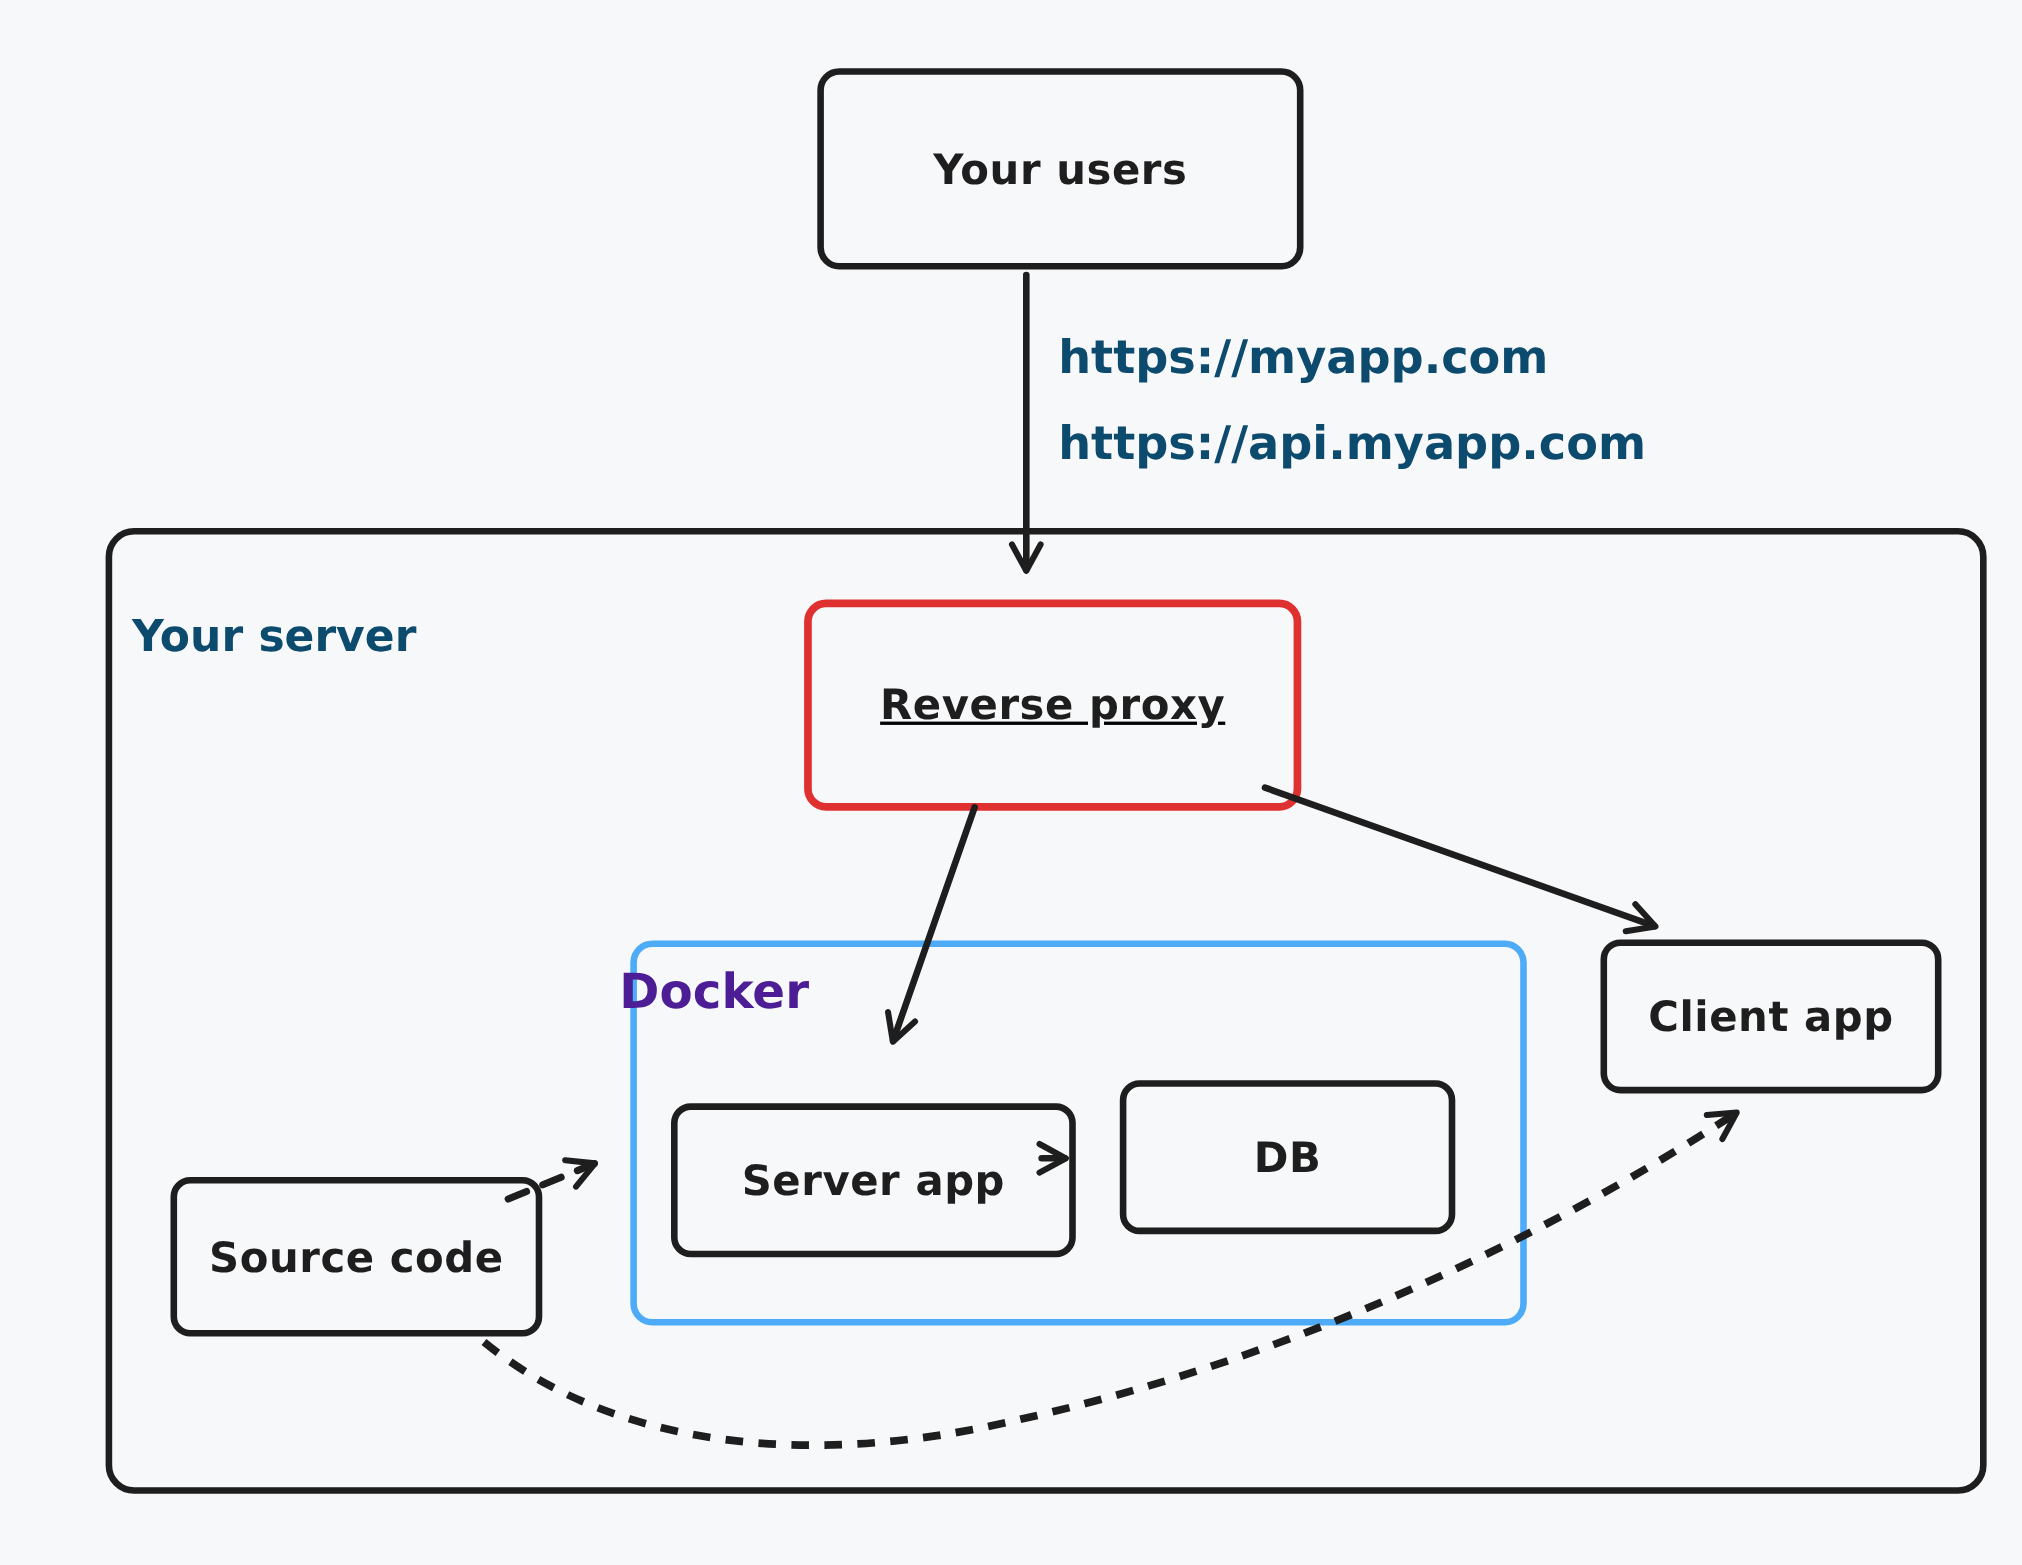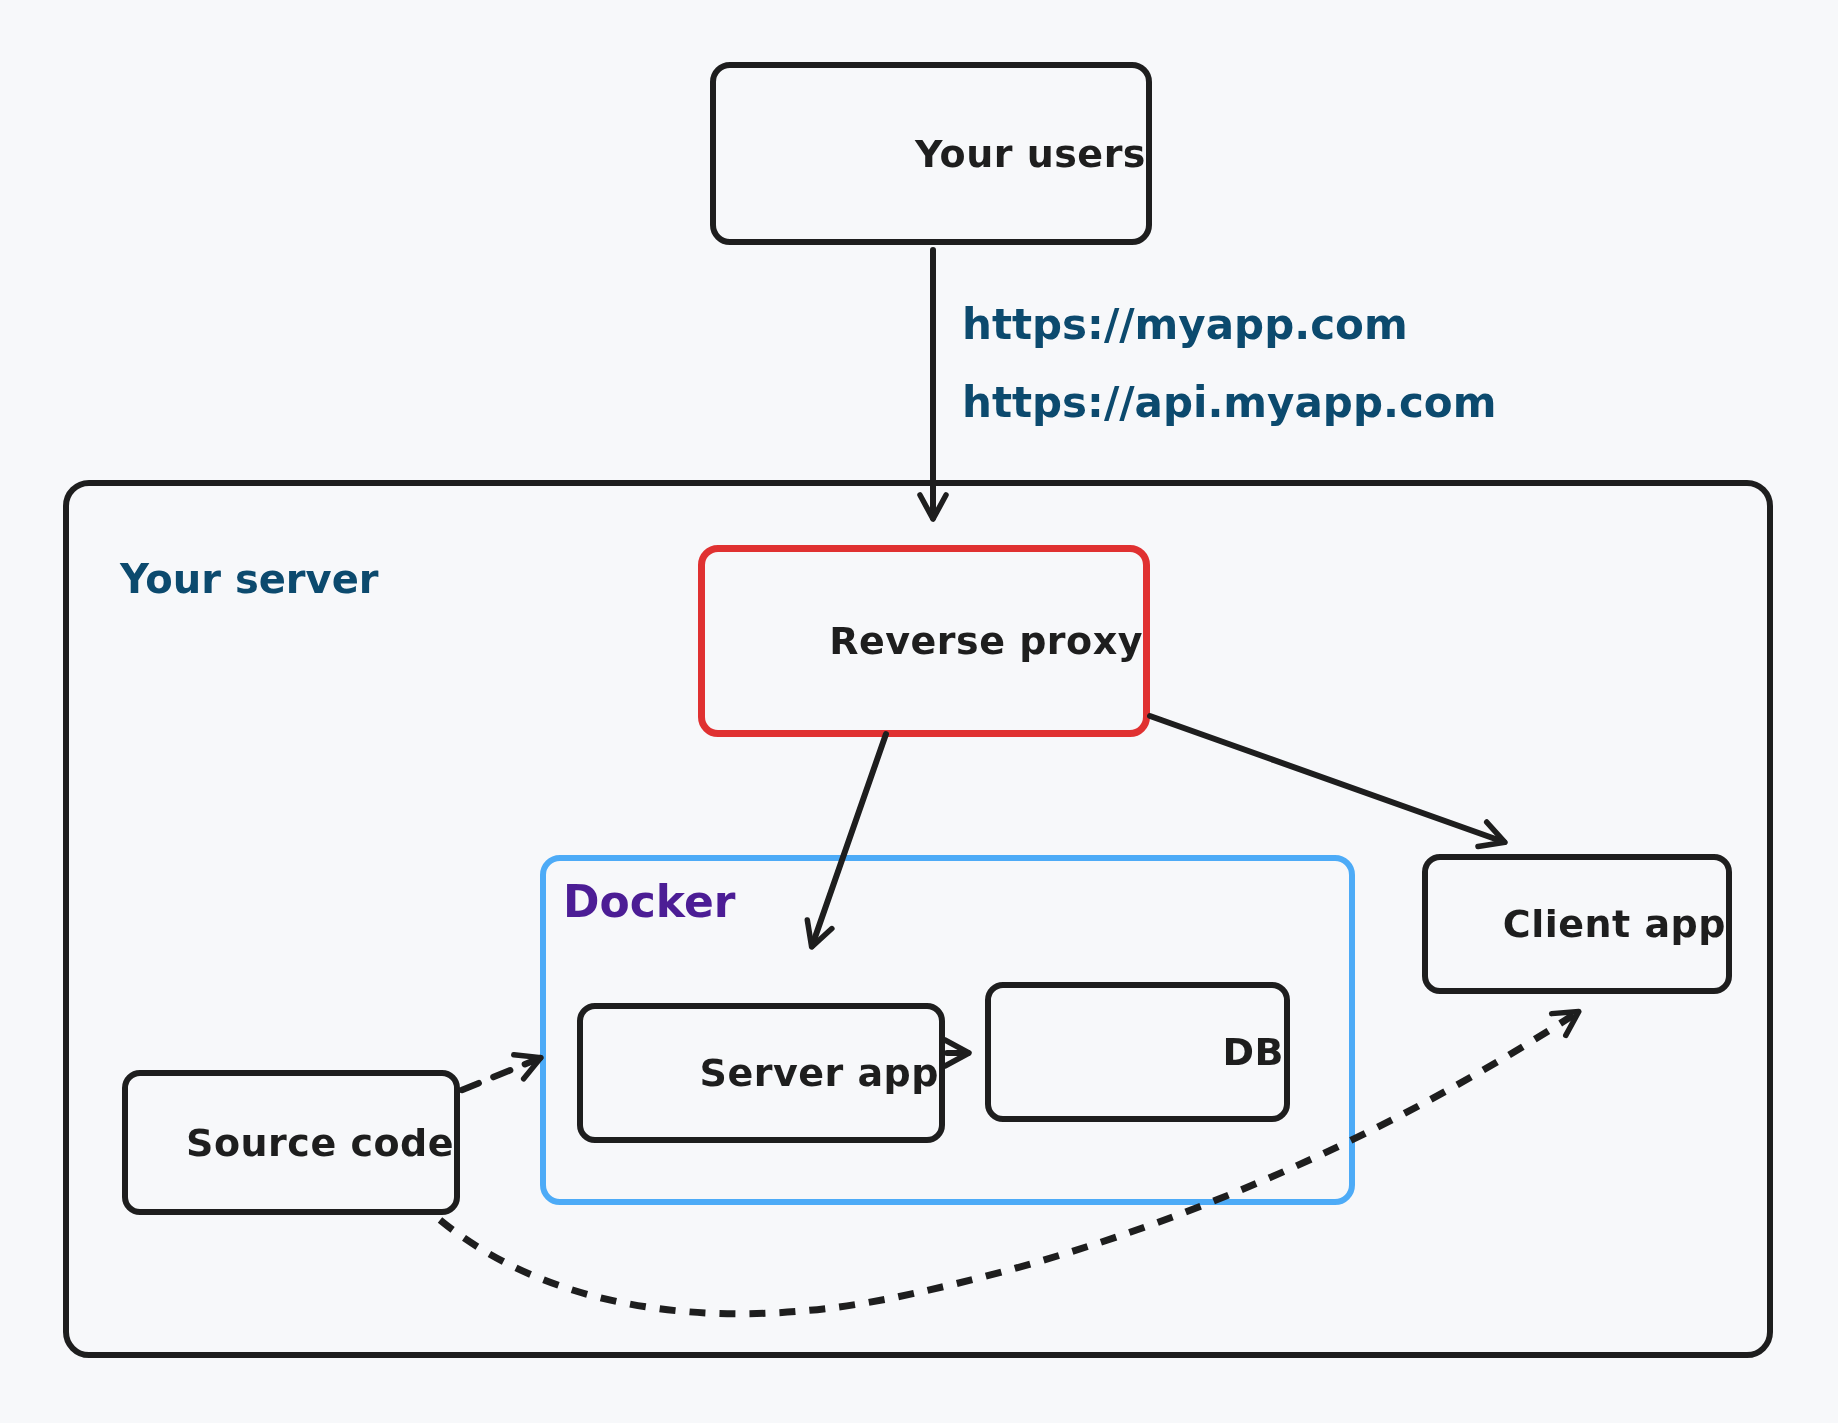--- a/index.html
+++ b/index.html
@@ -19,33 +19,34 @@
   }
 
   
   .node {
     position: absolute;
     border: 6px solid #1e1e1e;
     border-radius: 20px;
     background: transparent;
     display: flex;
     align-items: center;
-    justify-content: flex-end;
+    justify-content: center;
+    margin-left: 33px;
   }
   .node .label {
     font-size: 38px;
     font-weight: 700;
     color: #1e1e1e;
     letter-spacing: 0.5px;
     white-space: nowrap;
   }
 
   .users-box   { left: 710px;  top: 62px;   width: 442px;  height: 183px; }
   .server-box  { left: 63px;   top: 480px;  width: 1710px; height: 878px; border-radius: 26px; }
-  .proxy-box   { left: 698px;  top: 545px;  width: 452px;  height: 192px; border-color: #e03131; border-width: 7px; }
+  .proxy-box   { left: 698px;  top: 545px;  width: 452px;  height: 192px; border-color: #e03131; border-width: 7px; text-decoration: underline; }
   .docker-box  { left: 540px;  top: 855px;  width: 815px;  height: 350px; border-color: #4dabf7; }
   .serverapp-box { left: 577px; top: 1003px; width: 368px;  height: 140px; border-radius: 18px; }
   .db-box      { left: 985px;  top: 982px;  width: 305px;  height: 140px; border-radius: 18px; }
   .client-box  { left: 1422px; top: 854px;  width: 310px;  height: 140px; border-radius: 18px; }
   .source-box  { left: 122px;  top: 1070px; width: 338px;  height: 145px; border-radius: 18px; }
 
   
   .floating-label {
     position: absolute;
     font-weight: 700;

